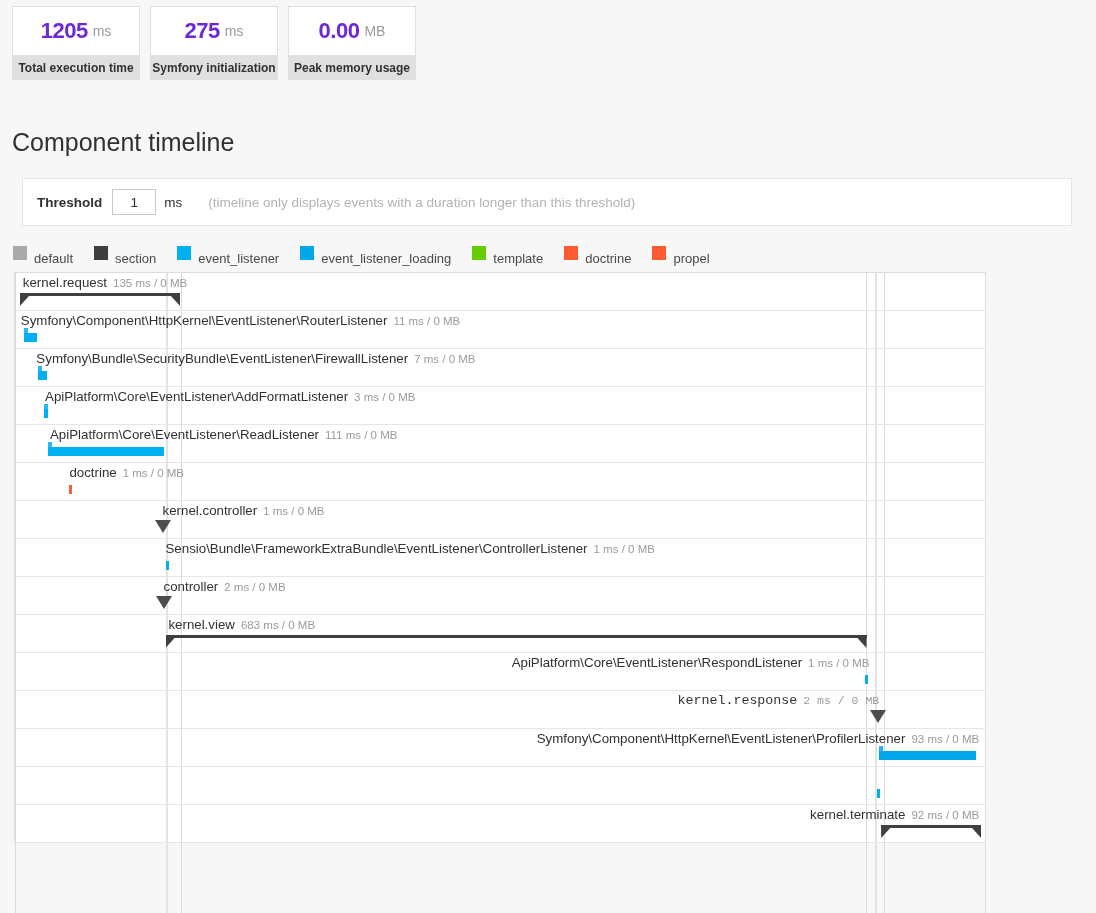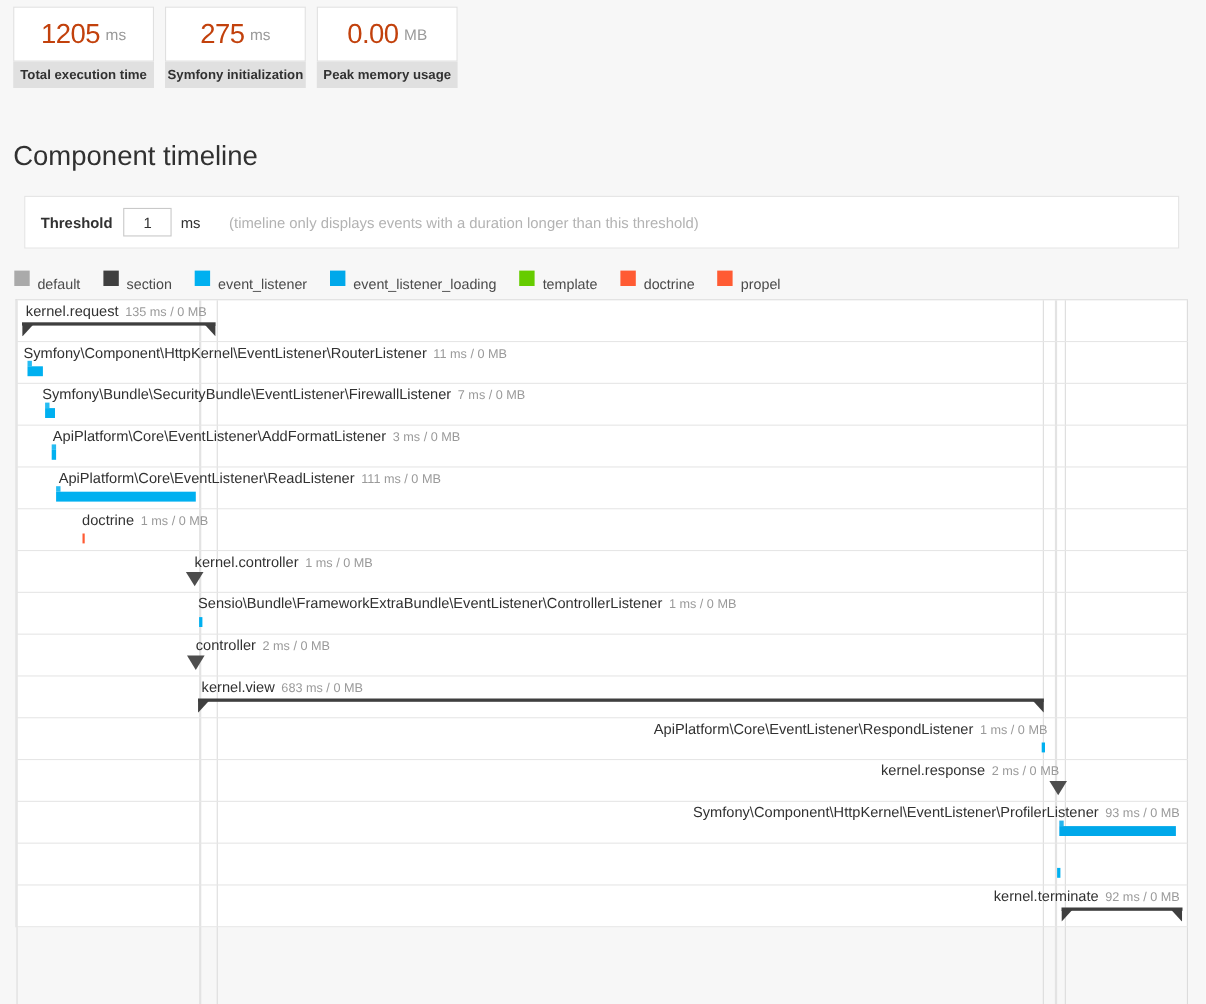--- a/index.html
+++ b/index.html
@@ -15,21 +15,21 @@
   
   .metrics { display: flex; gap: 10px; padding: 6px 12px 0 12px; }
   .metric { width: 128px; }
   .metric-value-box {
     background: #fff;
     border: 1px solid #e0e0e0;
     height: 50px;
     display: flex; align-items: center; justify-content: center;
     gap: 5px;
   }
-  .metric-num { font-size: 25px; font-weight: 400; color: #c2410c; letter-spacing: -0.5px; }
+  .metric-num { font-size: 22px; font-weight: 700; color: #6d28d9; letter-spacing: -0.5px; }
   .metric-unit { font-size: 14px; color: #9a9a9a; }
   .metric-label {
     background: #e0e0e0;
     font-size: 12px; font-weight: bold; color: #313131;
     text-align: center;
     padding: 5px 2px;
   }
 
   
   .section-title {
@@ -68,21 +68,21 @@
     gap: 0;
   }
   .legend-item { display: flex; align-items: center; margin-right: 21px; }
   .legend-swatch { width: 14px; height: 14px; margin-right: 7px; }
   .legend-text { font-size: 13px; color: #4a4a4a; margin-top: 12px; }
 
   
   .timeline {
     position: relative;
     margin: 6px 0 0 14px;
-    width: 1066px;
+    width: 972px;
     background: #fff;
     border-top: 1px solid #ddd;
     border-left: 1px solid #ddd;
   }
   .tl-row {
     position: relative;
     height: 38px;
     border-bottom: 1px solid #e6e6e6;
   }
   .tl-row-inner {
@@ -279,21 +279,21 @@
         <div class="tab-r"></div>
       </div>
     </div>
     <div class="tl-row">
       <div class="tl-row-inner"></div>
       <div class="tl-label right" style="left: 88%;"><span>ApiPlatform\Core\EventListener\RespondListener</span><span class="tl-meta">1 ms / 0 MB</span></div>
       <div class="bar event_listener" style="left: 87.5%; width: 0.3%;"></div>
     </div>
     <div class="tl-row">
       <div class="tl-row-inner"></div>
-      <div class="tl-label right" style="left: 89%;"><span>kernel.response</span><span class="tl-meta">2 ms / 0 MB</span></div>
+      <div class="tl-label right" style="left: 89%; font-family: Liberation Mono, monospace;"><span>kernel.response</span><span class="tl-meta">2 ms / 0 MB</span></div>
       <div class="marker" style="left: calc(88.9% - 8px);"></div>
     </div>
     <div class="tl-row">
       <div class="tl-row-inner"></div>
       <div class="tl-label right" style="left: 99.3%;"><span>Symfony\Component\HttpKernel\EventListener\ProfilerListener</span><span class="tl-meta">93 ms / 0 MB</span></div>
       <div class="bar event_listener_loading" style="left: 89%; width: 10%;">
         <span class="lead"></span>
       </div>
     </div>
     <div class="tl-row">

